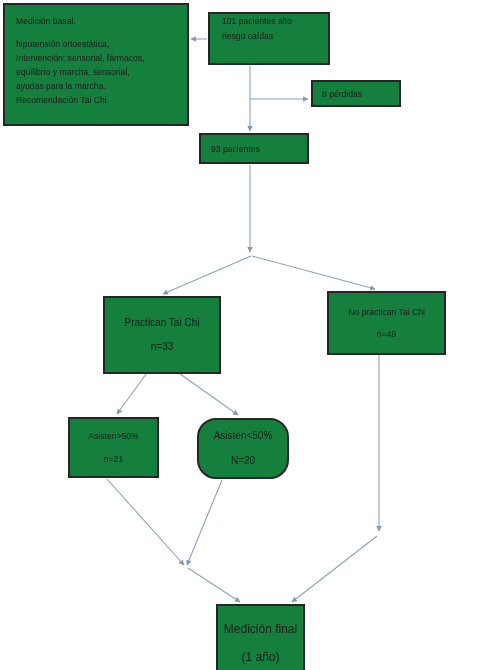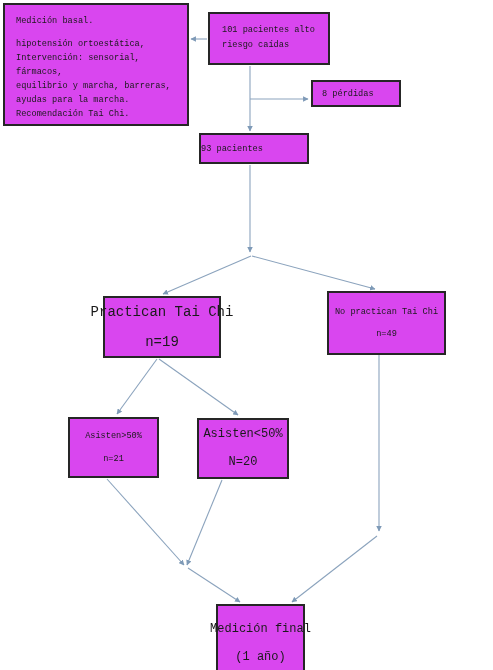--- a/index.html
+++ b/index.html
@@ -24,29 +24,28 @@
     left: 0;
     top: 0;
     width: 493px;
     height: 670px;
     pointer-events: none;
   }
   .node {
     position: absolute;
     box-sizing: border-box;
     border: 2px solid #262626;
-    background: #d946ef;
+    background: #15803d;
     display: flex;
     flex-direction: column;
     justify-content: center;
     align-items: center;
     text-align: center;
     line-height: 1.45;
     z-index: 2;
-    font-family: Liberation Mono, monospace;
   }
   .node .line1,
   .node .line2 {
     display: block;
     white-space: nowrap;
   }
   .node .line2 {
     margin-top: 10px;
   }
 
@@ -59,66 +58,67 @@
     text-align: left;
     font-size: 8.6px;
     line-height: 1.62;
   }
   #node-intervention .para-gap { height: 9px; }
 
   #node-enrolled {
     left: 208px; top: 12px;
     width: 122px; height: 53px;
     display: block;
-    padding: 9px 0 0 12px;
+    padding: 0 0 0 12px;
     text-align: left;
     font-size: 8.6px;
     line-height: 1.72;
   }
 
   #node-losses {
     left: 311px; top: 80px;
     width: 90px; height: 27px;
     display: block;
     padding: 6px 0 0 9px;
     text-align: left;
     font-size: 8.6px;
   }
 
   #node-remaining {
     left: 199px; top: 133px;
     width: 110px; height: 31px;
     display: block;
-    padding: 8px 0 0 0;
+    padding: 8px 0 0 10px;
     text-align: left;
     font-size: 8.6px;
   }
 
   #node-practice {
     left: 103px; top: 296px;
-    width: 118px; height: 62px;
-    font-size: 14px;
+    width: 118px; height: 78px;
+    font-size: 10px;
   }
 
   #node-nopractice {
     left: 327px; top: 291px;
     width: 119px; height: 64px;
     font-size: 8.6px;
   }
 
   #node-attend-high {
     left: 68px; top: 417px;
     width: 91px; height: 61px;
     font-size: 8.6px;
   }
 
   #node-attend-low {
     left: 197px; top: 418px;
     width: 92px; height: 61px;
-    font-size: 12px;
+    font-size: 10px;
+    border-radius: 19px;
   }
 
   #node-final {
     left: 216px; top: 604px;
     width: 89px; height: 79px;
     font-size: 12px;
     align-items: center;
   }
 </style>
 </head>
@@ -161,41 +161,41 @@
 
       <path d="M 377 536 L 292 602"></path>
     </g>
   </svg>
 
   <div class="node" id="node-intervention">
     <div>Medición basal.</div>
     <div class="para-gap"></div>
     <div>hipotensión ortoestática,</div>
     <div>Intervención: sensorial, fármacos,</div>
-    <div>equilibrio y marcha, barreras,</div>
+    <div>equilibrio y marcha, sensorial,</div>
     <div>ayudas para la marcha.</div>
     <div>Recomendación Tai Chi.</div>
   </div>
 
   <div class="node" id="node-enrolled">
     <div>101 pacientes alto</div>
     <div>riesgo caídas</div>
   </div>
 
   <div class="node" id="node-losses">
     <div>8 pérdidas</div>
   </div>
 
   <div class="node" id="node-remaining">
     <div>93 pacientes</div>
   </div>
 
   <div class="node" id="node-practice">
     <span class="line1">Practican Tai Chi</span>
-    <span class="line2">n=19</span>
+    <span class="line2">n=33</span>
   </div>
 
   <div class="node" id="node-nopractice">
     <span class="line1">No practican Tai Chi</span>
     <span class="line2">n=49</span>
   </div>
 
   <div class="node" id="node-attend-high">
     <span class="line1">Asisten&gt;50%</span>
     <span class="line2">n=21</span>

